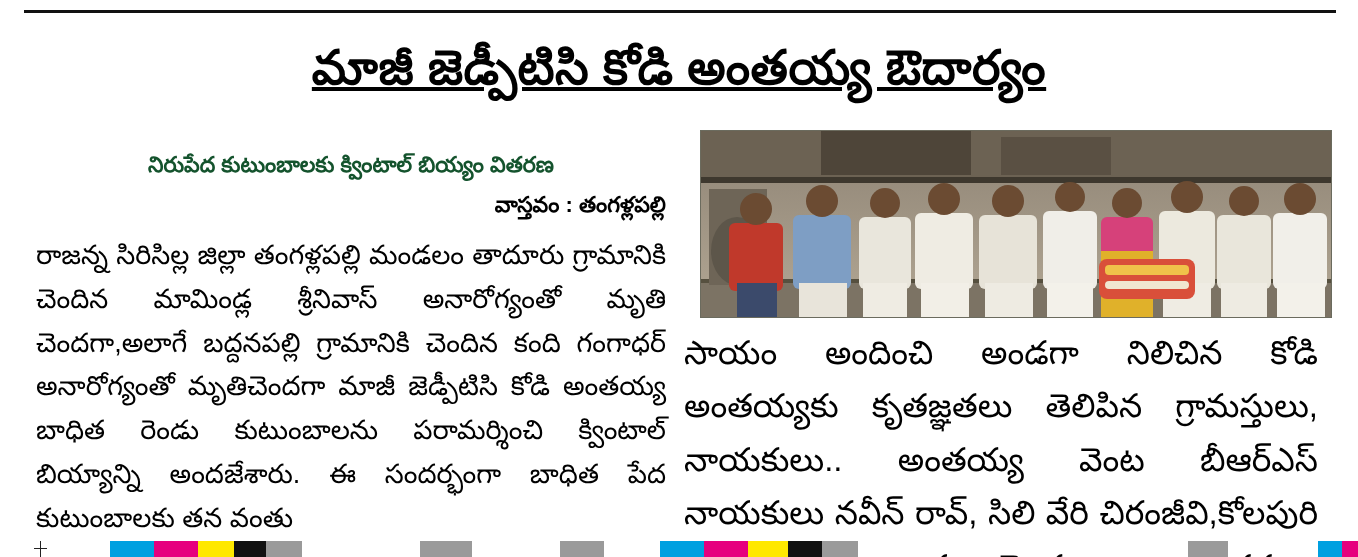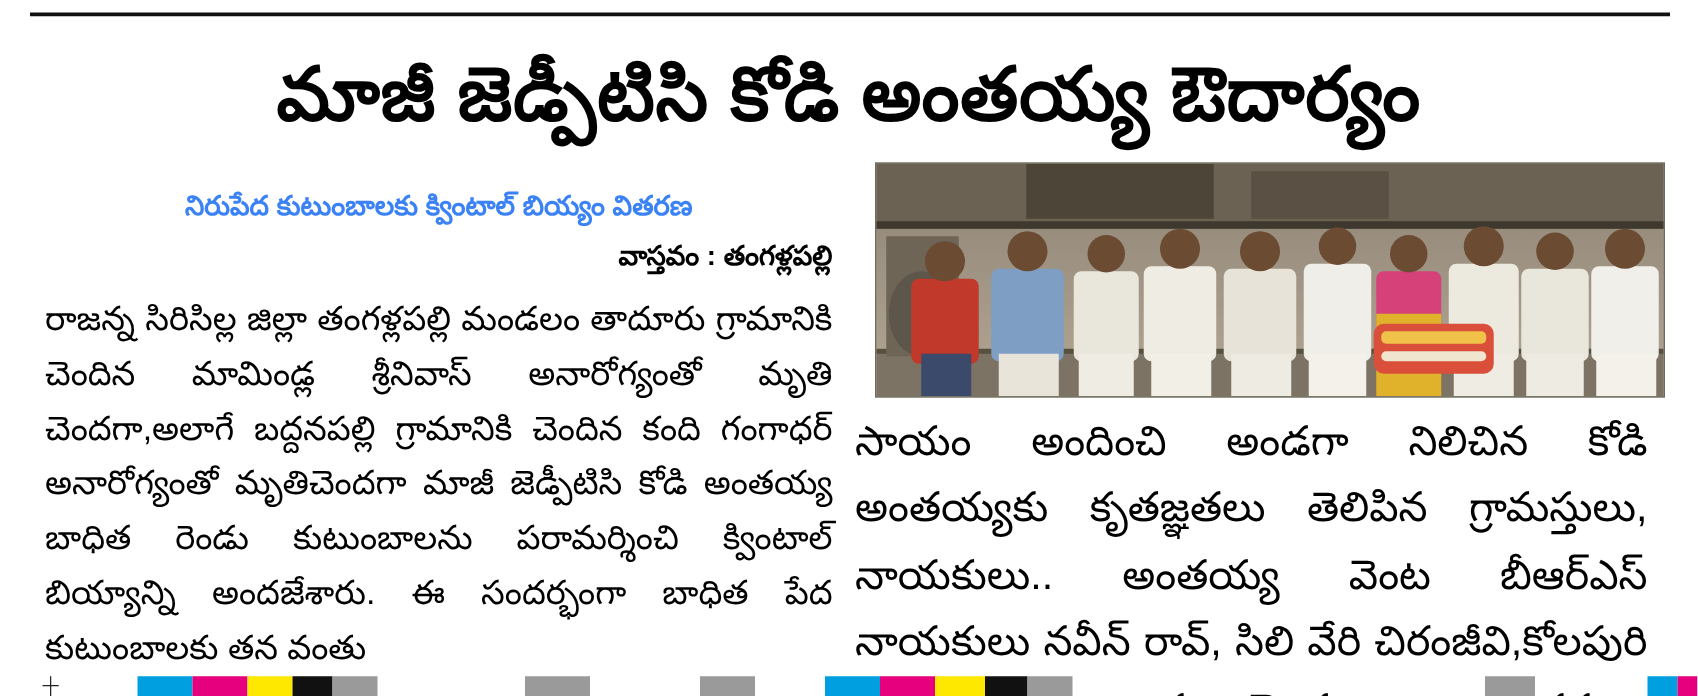--- a/index.html
+++ b/index.html
@@ -30,37 +30,38 @@
     background: #111111;
   }
   .headline {
     position: absolute;
     top: 38px;
     left: 0;
     width: 1358px;
     text-align: center;
     font-family: "Liberation Sans", sans-serif;
     font-weight: bold;
-    font-size: 60px;
+    font-size: 48px;
     line-height: 1.25;
     letter-spacing: 0.5px;
     color: #000000;
+    text-decoration: underline;
   }
   .left-col {
     position: absolute;
     top: 148px;
     left: 36px;
     width: 630px;
   }
   .subhead {
     text-align: center;
     font-weight: bold;
     font-size: 22px;
     line-height: 1.5;
-    color: #3b82f6;
+    color: #14532d;
   }
   .dateline {
     text-align: right;
     font-weight: bold;
     font-size: 22px;
     line-height: 1.6;
     margin-top: 6px;
     color: #000000;
   }
   .body-text {

